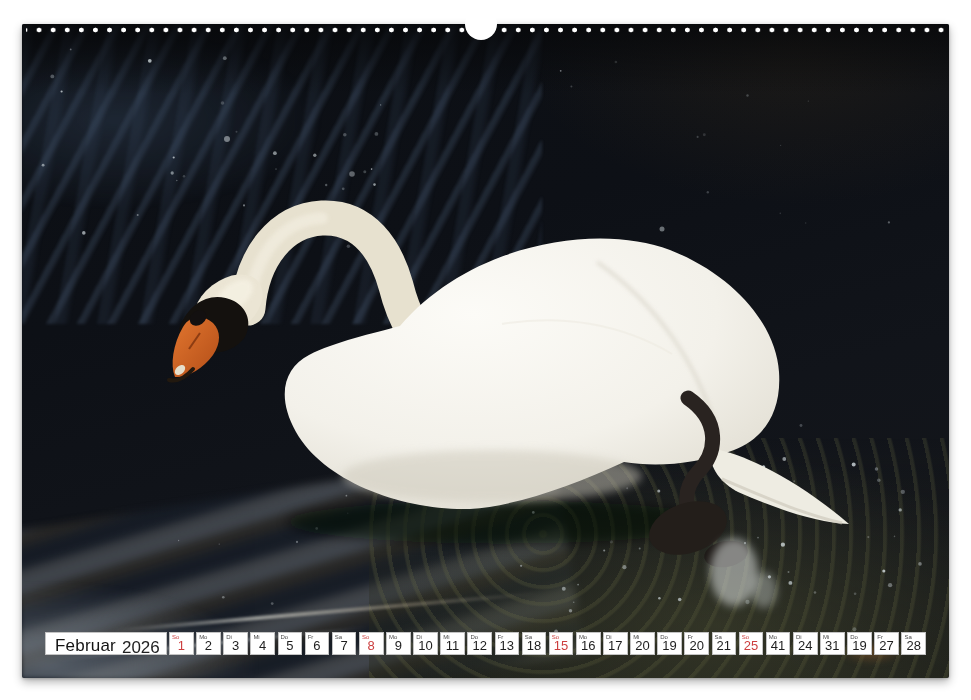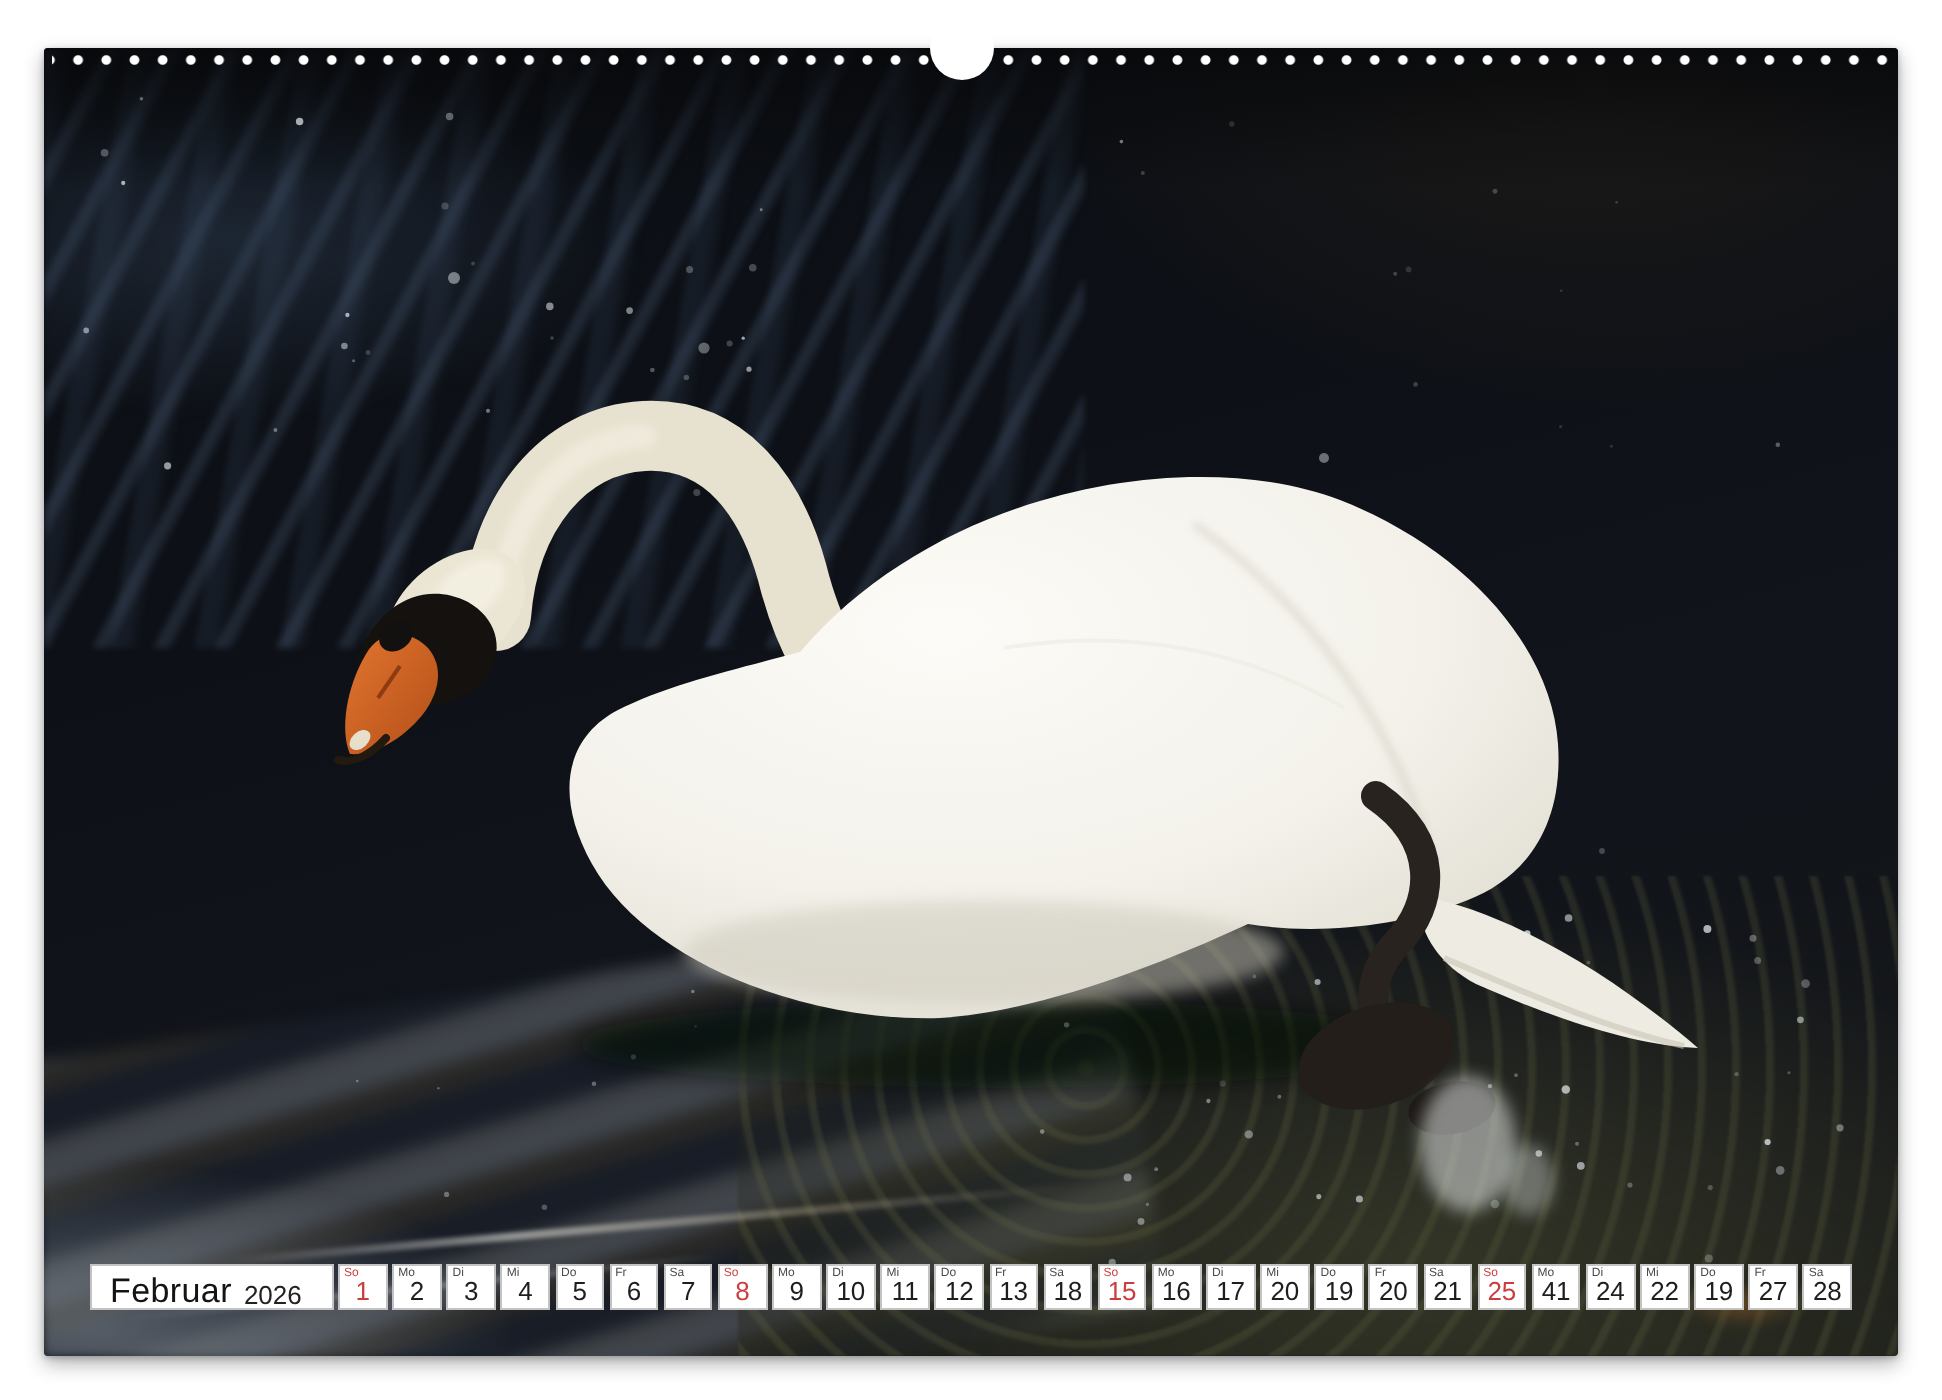--- a/index.html
+++ b/index.html
@@ -48,21 +48,21 @@
     background-image:radial-gradient(circle, #ffffff 2.1px, rgba(255,255,255,0) 2.7px);
     background-size:14.1px 8px;background-repeat:repeat-x;background-position:6px center;}
   .hanger{position:absolute;left:443px;top:-16px;width:32px;height:32px;border-radius:50%;
     background:#ffffff;z-index:6;}
   
   .strip{position:absolute;left:0;top:608px;width:927px;height:24px;z-index:7;}
   .month-box{position:absolute;left:23px;top:0;width:122px;height:23px;background:#ffffff;
     border:1px solid #c3c3c3;box-sizing:border-box;display:flex;align-items:flex-end;
     padding-left:9px;gap:6px;}
   .month{font-size:17px;color:#141414;letter-spacing:.2px;line-height:17px;}
-  .year{font-size:13px;color:#222222;padding-top:2px;line-height:13px;}
+  .year{font-size:17px;color:#222222;padding-top:2px;line-height:13px;}
   .days{position:absolute;left:147px;top:0;width:757px;height:23px;display:flex;gap:2.5px;}
   .day-cell{position:relative;flex:1;background:#ffffff;border:1px solid #c3c3c3;
     box-sizing:border-box;display:flex;align-items:flex-end;justify-content:center;
     padding-bottom:1px;}
   .wd{position:absolute;top:1px;left:2px;font-size:6px;line-height:6px;color:#4a4a4a;}
   .num{font-size:13px;line-height:14px;color:#1e1e1e;}
   .sun .wd,.sun .num{color:#cc3e3e;}
 </style>
 </head>
 <body>
@@ -338,21 +338,21 @@
             <div class="day-cell">
     <span class="wd">Mo</span>
     <span class="num">41</span>
   </div>
             <div class="day-cell">
     <span class="wd">Di</span>
     <span class="num">24</span>
   </div>
             <div class="day-cell">
     <span class="wd">Mi</span>
-    <span class="num">22</span>
+    <span class="num">31</span>
   </div>
             <div class="day-cell">
     <span class="wd">Do</span>
     <span class="num">19</span>
   </div>
             <div class="day-cell">
     <span class="wd">Fr</span>
     <span class="num">27</span>
   </div>
             <div class="day-cell">

